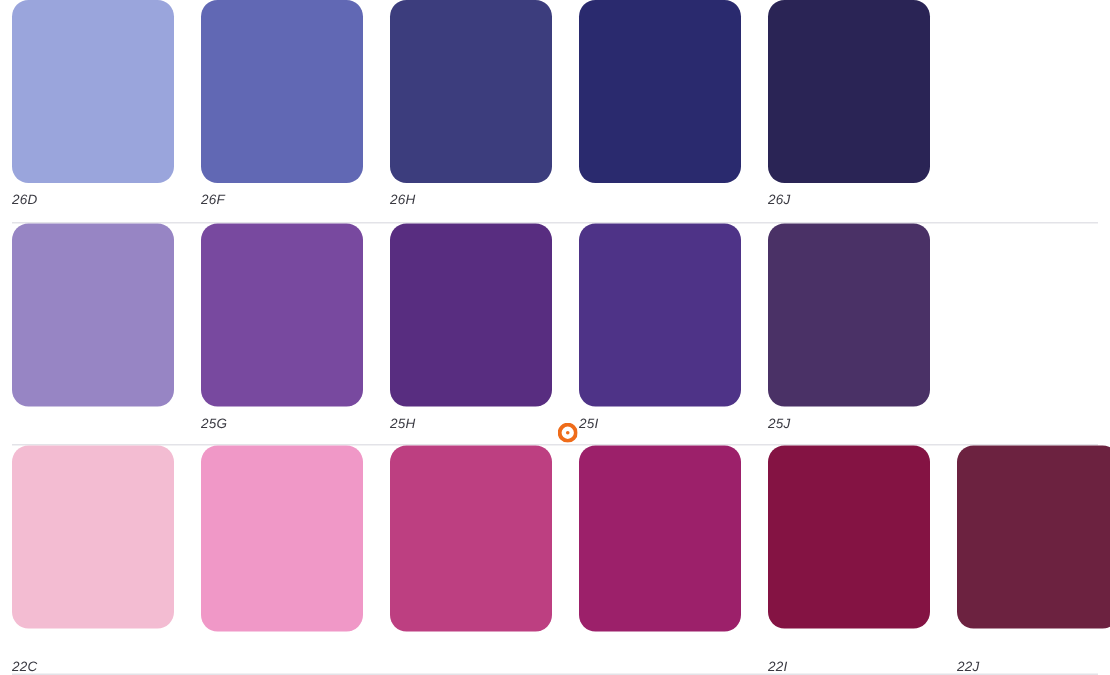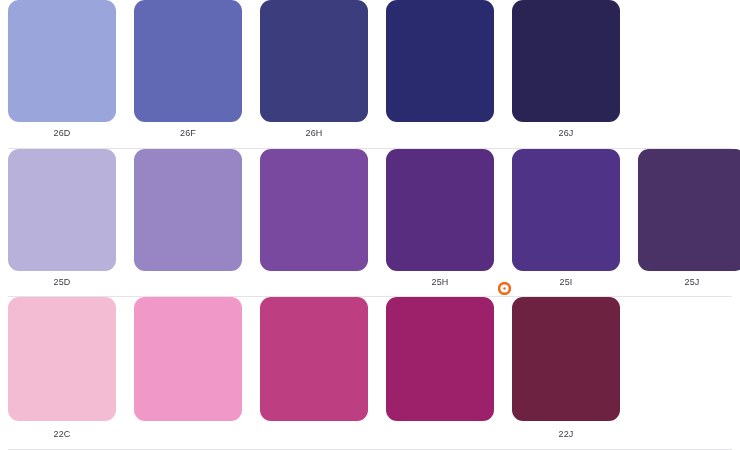--- a/index.html
+++ b/index.html
@@ -63,31 +63,32 @@
     border-radius: 11px;
     box-sizing: border-box;
   }
   .row-2 .swatch-chip {
     height: 124px;
   }
 
   .swatch-label {
     display: block;
     width: 100%;
-    text-align: center;
+    text-align: left;
     font-size: 9px;
     line-height: 11px;
     color: #3a3a42;
     letter-spacing: 0.2px;
     padding-top: 6px;
     font-family: "Liberation Sans", sans-serif;
     white-space: nowrap;
+    font-style: italic;
   }
   .row-2 .swatch-label {
-    padding-top: 8px;
+    padding-top: 20px;
   }
 
   
   .selection-marker {
     position: absolute;
     right: -17px;
     bottom: 2px;
     width: 13px;
     height: 13px;
     display: block;
@@ -115,28 +116,25 @@
         <div class="swatch-chip" style="background: rgb(42, 42, 110);"></div>
       </div>
       <div class="swatch-cell">
         <div class="swatch-chip" style="background: rgb(42, 36, 85);"></div>
         <span class="swatch-label">26J</span>
       </div>
       <div class="row-divider" style="background: rgb(227, 227, 232);"></div>
     </div>
     <div class="swatch-row row-1">
       <div class="swatch-cell">
-        <div class="swatch-chip" style="background: rgb(184, 178, 218);"></div>
-        <span class="swatch-label">25D</span>
-      </div>
-      <div class="swatch-cell">
         <div class="swatch-chip" style="background: rgb(151, 133, 196);"></div>
       </div>
       <div class="swatch-cell">
         <div class="swatch-chip" style="background: rgb(120, 73, 159);"></div>
+        <span class="swatch-label">25G</span>
       </div>
       <div class="swatch-cell">
         <div class="swatch-chip" style="background: rgb(88, 45, 128);"></div>
         <span class="swatch-label">25H</span>
         <span class="selection-marker">
           <svg viewBox="0 0 13 13" width="13" height="13">
             <circle cx="6.5" cy="6.5" r="5.4" fill="none" stroke="#ef6c1a" stroke-width="2.6"></circle>
             <circle cx="6.5" cy="6.5" r="2.4" fill="#ffffff"></circle>
             <circle cx="6.5" cy="6.5" r="1.2" fill="#ef6c1a"></circle>
           </svg>
@@ -160,18 +158,22 @@
       <div class="swatch-cell">
         <div class="swatch-chip" style="background: rgb(240, 152, 199);"></div>
       </div>
       <div class="swatch-cell">
         <div class="swatch-chip" style="background: rgb(189, 63, 129);"></div>
       </div>
       <div class="swatch-cell">
         <div class="swatch-chip" style="background: rgb(156, 32, 106);"></div>
       </div>
       <div class="swatch-cell">
+        <div class="swatch-chip" style="background: rgb(132, 19, 67);"></div>
+        <span class="swatch-label">22I</span>
+      </div>
+      <div class="swatch-cell">
         <div class="swatch-chip" style="background: rgb(108, 34, 64);"></div>
         <span class="swatch-label">22J</span>
       </div>
       <div class="row-divider" style="background: rgb(227, 227, 232);"></div>
     </div>
   </div>
 
 </body></html>

